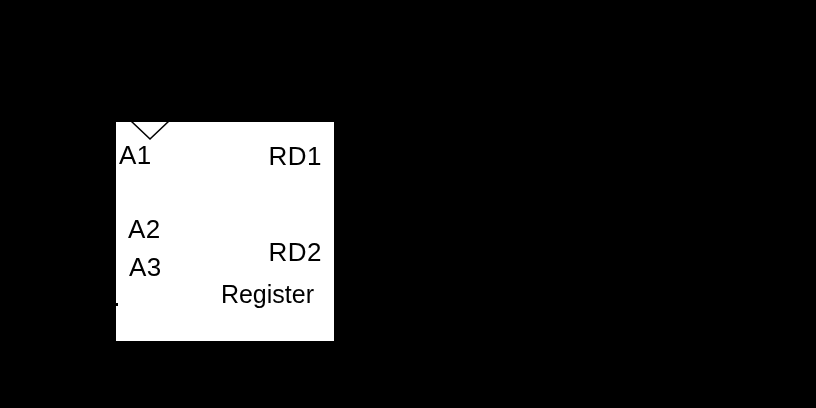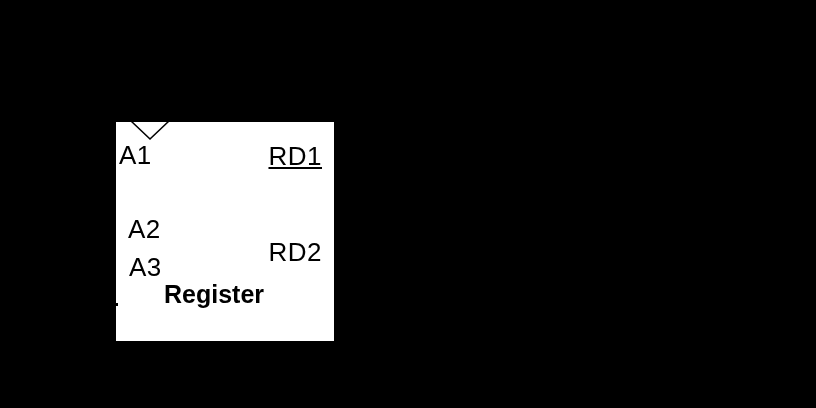--- a/index.html
+++ b/index.html
@@ -28,32 +28,32 @@
   .port {
     position: absolute;
     font-size: 26px;
     line-height: 1;
     letter-spacing: 0.5px;
     color: #000000;
     white-space: nowrap;
   }
   .port-we3 { left: 79px;  top: 4px; }
   .port-a1  { left: 3px;  top: 20px; }
-  .port-rd1 { right: 12px; top: 21px; text-decoration: underline; }
+  .port-rd1 { right: 12px; top: 21px; }
   .port-a2  { left: 12px;  top: 94px; }
   .port-rd2 { right: 12px; top: 117px; }
   .port-a3  { left: 13px;  top: 132px; }
   .port-wd3 { left: 7px;   top: 170px; }
   .rf-title {
     position: absolute;
     left: 48px;
     top: 159px;
     width: 150px;
-    text-align: left;
-    font-weight: bold;
+    text-align: right;
+    font-weight: normal;
     font-size: 25px;
     line-height: 27px;
     color: #000000;
   }
   .clk-icon {
     position: absolute;
     left: 12px;
     top: -2px;
     display: block;
   }

